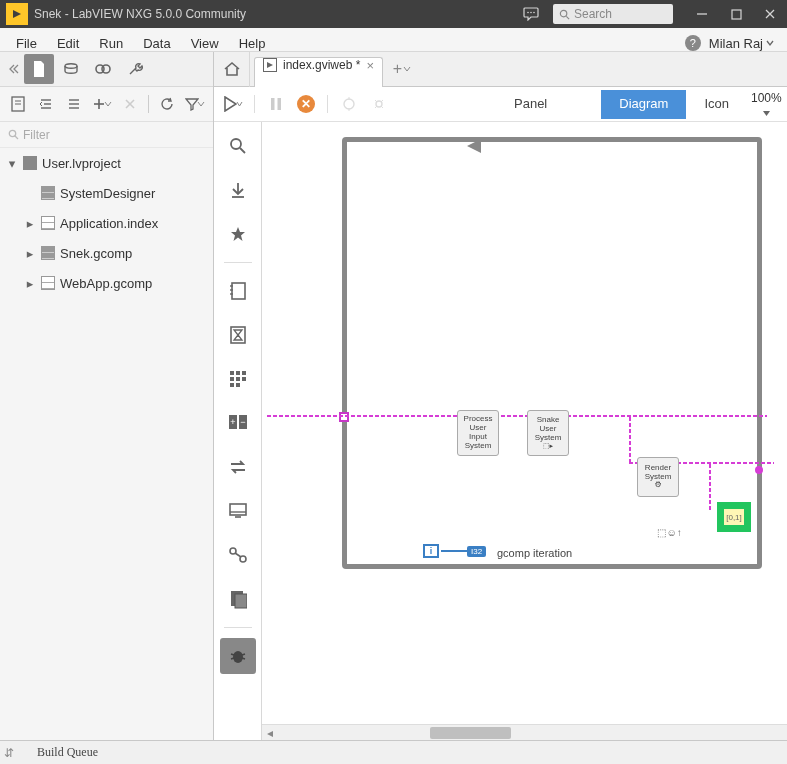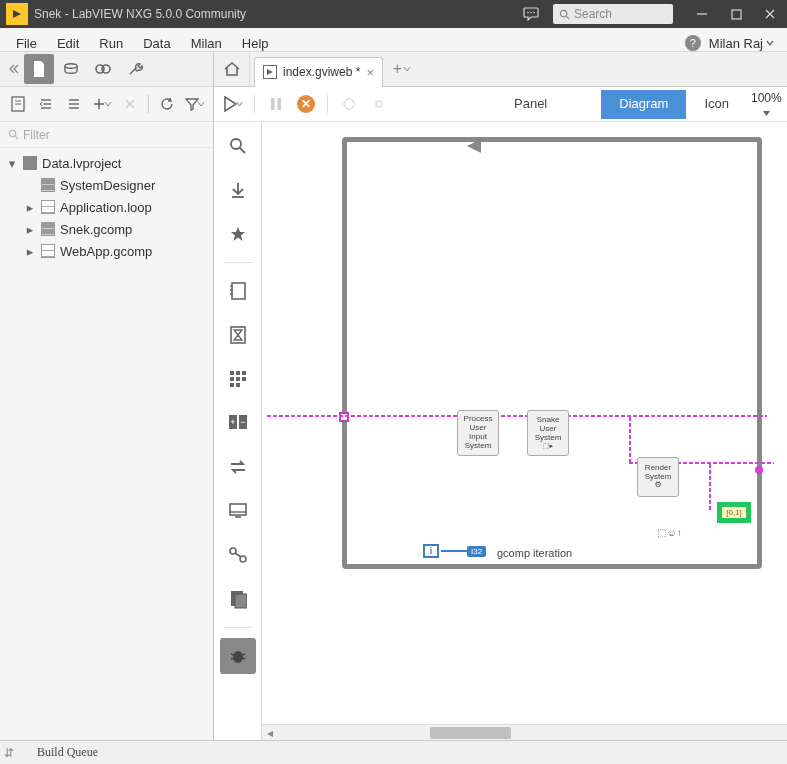--- a/index.html
+++ b/index.html
@@ -34,32 +34,32 @@
 .left-toolbar2 { height: 35px; background: #f5f5f5; display: flex; align-items: center; padding: 0 4px; gap: 0px; border-bottom: 1px solid #e0e0e0; }
 .lt2-btn { width: 28px; height: 28px; display: flex; align-items: center; justify-content: center; color: #555; }
 .lt2-btn.disabled { color: #bbb; }
 .lt2-sep { width: 1px; height: 18px; background: #ccc; margin: 0 4px; }
 .filter-row { height: 26px; display: flex; align-items: center; padding: 0 8px; color: #aaa; border-bottom: 1px solid #e8e8e8; }
 .filter-row svg { margin-right: 4px; }
 .tree { padding: 4px 0; flex: 1; overflow: auto; font-size: 13px; }
 .tree-item { display: flex; align-items: center; height: 22px; padding-left: 6px; color: #333; }
 .tree-item .tw { width: 12px; display: flex; align-items: center; justify-content: center; color: #666; }
 .tree-item .ic { width: 16px; height: 16px; margin: 0 4px; display: flex; align-items: center; justify-content: center; }
-.tree-item.depth1 { padding-left: 24px; }
+.tree-item.depth1 { padding-left: 24px; margin-top: 8px; }
 .doc-icon { width: 14px; height: 14px; background: #888; }
 .comp-icon { width: 14px; height: 14px; border: 1px solid #999; background: #fff; display: flex; flex-direction: column; }
 .comp-icon .row { flex: 1; border-bottom: 1px solid #aaa; }
 .comp-icon.sys { background: #999; }
 .comp-icon.sys .row { border-color: #ccc; }
 
 
 .right-area { flex: 1; display: flex; flex-direction: column; background: #fff; position: relative; }
 .tabs-bar { height: 35px; background: #f0f0f0; display: flex; align-items: center; border-bottom: 1px solid #c8c8c8; padding: 0; }
 .home-btn { width: 36px; height: 35px; display: flex; align-items: center; justify-content: center; color: #666; border-right: 1px solid #d8d8d8; }
-.tab { height: 30px; margin-top: 5px; background: #fff; border: 1px solid #c8c8c8; border-bottom: none; border-radius: 3px 3px 0 0; display: flex; align-items: center; padding: 0 8px; gap: 6px; font-size: 12px; color: #333; margin-left: 4px; }
+.tab { height: 30px; margin-top: 5px; background: #fff; border: 1px solid #c8c8c8; border-bottom: none; border-radius: 3px 3px 0 0; display: flex; align-items: flex-start; padding: 0 8px; gap: 6px; font-size: 12px; color: #333; margin-left: 4px; }
 .tab .run-ico { width: 14px; height: 14px; border: 1px solid #666; display: flex; align-items: center; justify-content: center; }
 .tab .close { color: #888; font-size: 13px; }
 .add-tab { width: 26px; display: flex; align-items: center; justify-content: center; color: #888; margin-left: 6px; font-size: 16px; }
 .tabs-bar .spacer { flex: 1; }
 .tabs-chevron { width: 24px; display: flex; align-items: center; justify-content: center; color: #888; }
 
 .editor-toolbar { height: 35px; background: #fff; display: flex; align-items: center; border-bottom: 1px solid #e0e0e0; padding: 0 6px; gap: 4px; }
 .et-btn { width: 26px; height: 26px; display: flex; align-items: center; justify-content: center; color: #666; }
 .et-btn.disabled { color: #ccc; }
 .et-sep { width: 1px; height: 18px; background: #ddd; margin: 0 4px; }
@@ -82,21 +82,21 @@
 
 .loop { position: absolute; left: 80px; top: 15px; width: 420px; height: 432px; border: 5px solid #888; border-radius: 4px; }
 .loop-arrow { position: absolute; top: -3px; left: 120px; width: 0; height: 0; border-top: 7px solid transparent; border-bottom: 7px solid transparent; border-right: 14px solid #888; }
 .tunnel { position: absolute; width: 10px; height: 10px; background: #fff; border: 2px solid #c837c8; left: -8px; top: 270px; }
 .wire-pink { position: absolute; height: 2px; background: repeating-linear-gradient(90deg, #d63cd6 0 4px, transparent 4px 6px); }
 .wire-pink-v { position: absolute; width: 2px; background: repeating-linear-gradient(0deg, #d63cd6 0 4px, transparent 4px 6px); }
 .node { position: absolute; background: #f0f0f0; border: 1px solid #aaa; border-radius: 3px; font-size: 8px; text-align: center; color: #444; display: flex; flex-direction: column; align-items: center; justify-content: center; padding: 2px; line-height: 1.1; }
 .node-render { left: 290px; top: 315px; width: 42px; height: 40px; }
 .node-proc { left: 110px; top: 268px; width: 42px; height: 46px; justify-content: center; }
 .node-snake { left: 180px; top: 268px; width: 42px; height: 46px; }
-.node-render2 { position: absolute; left: 370px; top: 360px; width: 34px; height: 21px; background: #fef6b5; border: 5px solid #22c55e; font-size: 8px; display:flex; align-items:center; justify-content:center; color:#666; }
+.node-render2 { position: absolute; left: 370px; top: 360px; width: 34px; height: 30px; background: #fef6b5; border: 7px solid #22c55e; font-size: 8px; display:flex; align-items:center; justify-content:center; color:#666; }
 .small-ico { position: absolute; left: 310px; top: 385px; display:flex; gap:2px; font-size:10px; color:#666; }
 .iter-box { position: absolute; left: 76px; bottom: 6px; width: 16px; height: 14px; border: 2px solid #3a7fc4; background: #fff; display:flex; align-items:center; justify-content:center; font-size:9px; color:#3a7fc4; font-weight:bold; }
 .iter-wire { position: absolute; left: 94px; bottom: 12px; width: 28px; height: 2px; background: #3a7fc4; }
 .iter-badge { position: absolute; left: 120px; bottom: 7px; background: #3a7fc4; color: #fff; font-size: 8px; padding: 1px 4px; border-radius: 2px; }
 .iter-label { position: absolute; left: 150px; bottom: 5px; font-size: 11px; color: #444; }
 .term-right { position:absolute; right:-6px; top:324px; width:8px; height:8px; background:#d63cd6; border-radius:50%; }
 
 
 .hscroll { height: 16px; background: #f0f0f0; border-top: 1px solid #ddd; display: flex; align-items: center; }
 .hscroll .arrow { width: 16px; height: 16px; display: flex; align-items: center; justify-content: center; color: #888; }
@@ -154,21 +154,21 @@
         <line x1="10" y1="2" x2="2" y2="10" stroke="#d4d4d4" stroke-width="1.3"></line>
       </svg>
     </div>
 </div>
 
 <div class="menu-bar">
   <div class="menu-item">File</div>
   <div class="menu-item">Edit</div>
   <div class="menu-item">Run</div>
   <div class="menu-item">Data</div>
-  <div class="menu-item">Milan</div>
+  <div class="menu-item">View</div>
   <div class="menu-item">Help</div>
   <div class="spacer"></div>
   <div class="user">
     <div class="help-circle">?</div>
     <span>Milan Raj</span>
     <svg width="10" height="10">
         <path d="M2 3 L5 7 L8 3" fill="none" stroke="#666" stroke-width="1.3"></path>
       </svg>
   </div>
 </div>
@@ -265,41 +265,41 @@
           <line x1="7" y1="7" x2="10" y2="10" stroke="#bbb" stroke-width="1.3"></line>
         </svg>
       <span style="">Filter</span>
     </div>
     <div class="tree">
       <div class="tree-item">
         <span class="tw">▾</span>
         <span class="ic">
             <div class="doc-icon"></div>
           </span>
-        <span>Data.lvproject</span>
+        <span>User.lvproject</span>
       </div>
       <div class="tree-item depth1">
         <span class="tw"></span>
         <span class="ic">
             <div class="comp-icon sys">
               <div class="row"></div>
               <div class="row"></div>
             </div>
           </span>
         <span>SystemDesigner</span>
       </div>
       <div class="tree-item depth1">
         <span class="tw">▸</span>
         <span class="ic">
             <div class="comp-icon">
               <div class="row"></div>
               <div class="row"></div>
             </div>
           </span>
-        <span>Application.loop</span>
+        <span>Application.index</span>
       </div>
       <div class="tree-item depth1">
         <span class="tw">▸</span>
         <span class="ic">
             <div class="comp-icon sys">
               <div class="row"></div>
               <div class="row"></div>
             </div>
           </span>
         <span>Snek.gcomp</span>

